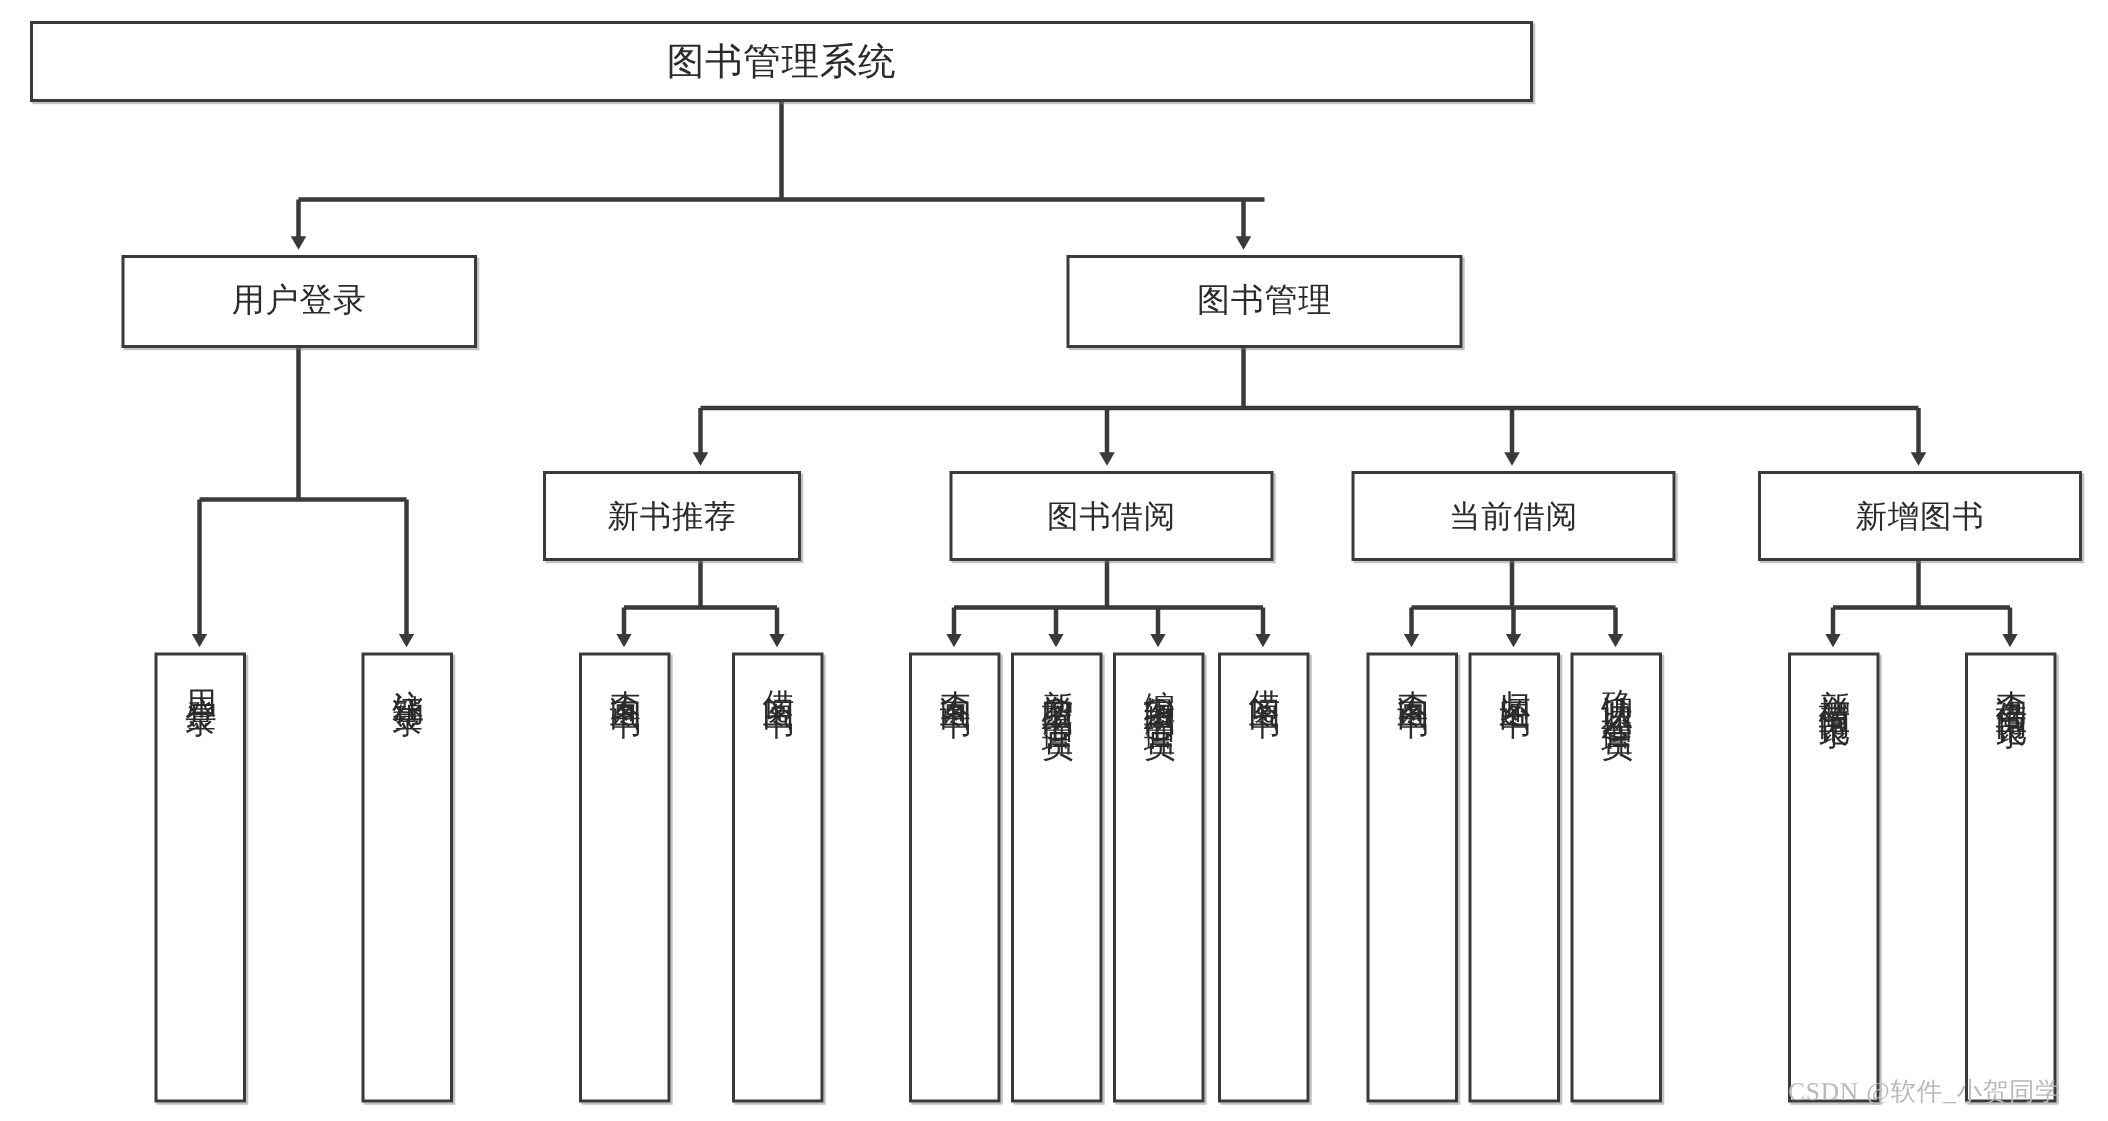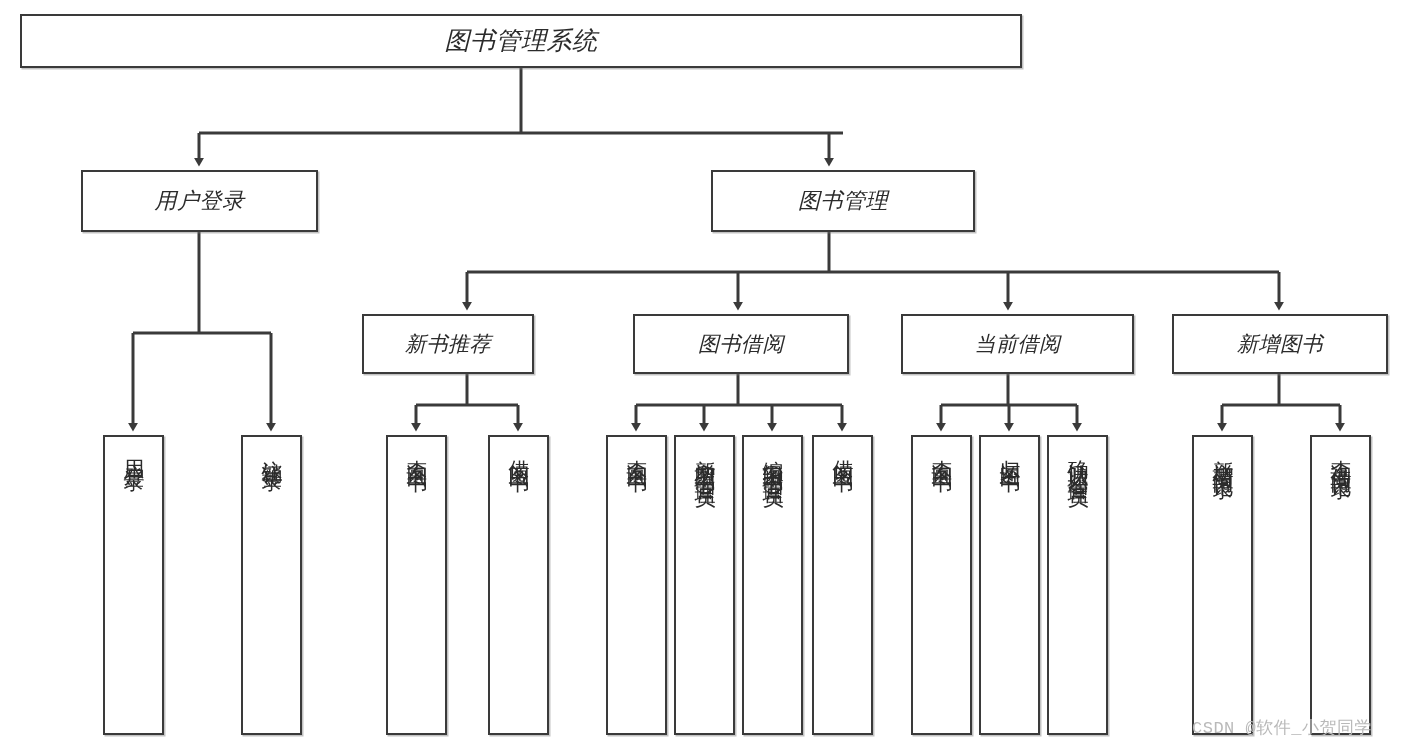--- a/index.html
+++ b/index.html
@@ -39,21 +39,20 @@
   }
   .node .label {
     display: block;
     text-align: center;
     line-height: 1.18;
   }
   
   .node.horiz .label {
     writing-mode: horizontal-tb;
     letter-spacing: 0.5px;
-    font-style: italic;
   }
   
   .node.vert {
     align-items: flex-start;
     padding-top: 6px;
   }
   .node.vert .label {
     writing-mode: vertical-rl;
     text-orientation: upright;
     letter-spacing: 4px;
@@ -63,21 +62,21 @@
   .t-root   { font-size: 25px; }
   .t-l2     { font-size: 22px; }
   .t-l3     { font-size: 21px; }
   .t-leaf   { font-size: 21px; }
   .watermark {
     position: absolute;
     color: #b9b9b9;
     font-size: 17px;
     white-space: nowrap;
     letter-spacing: 0.5px;
-    font-family: Liberation Mono, monospace;
+    font-family: Liberation Serif, serif;
   }
 </style>
 </head>
 <body>
 
 <div id="canvas">
 
   <svg id="edges" viewBox="0 0 1405 747" width="1405" height="747" xmlns="http://www.w3.org/2000/svg">
     <defs>
       <marker id="arrow" markerWidth="9" markerHeight="11" refX="0.5" refY="5.2" orient="auto" markerUnits="userSpaceOnUse">
@@ -141,21 +140,21 @@
   </div>
 
   <div class="node horiz" style="left:362px; top:314px; width:172px; height:60px;">
     <span class="label t-l3">新书推荐</span>
   </div>
 
   <div class="node horiz" style="left:633px; top:314px; width:216px; height:60px;">
     <span class="label t-l3">图书借阅</span>
   </div>
 
-  <div class="node horiz" style="left:901px; top:314px; width:233px; height:60px;">
+  <div class="node horiz" style="left:901px; top:314px; width:216px; height:60px;">
     <span class="label t-l3">当前借阅</span>
   </div>
 
   <div class="node horiz" style="left:1172px; top:314px; width:216px; height:60px;">
     <span class="label t-l3">新增图书</span>
   </div>
 
   <div class="node vert" style="left:103px; top:435px; width:61px; height:300px;">
     <span class="label t-leaf">用户登录</span>
   </div>

